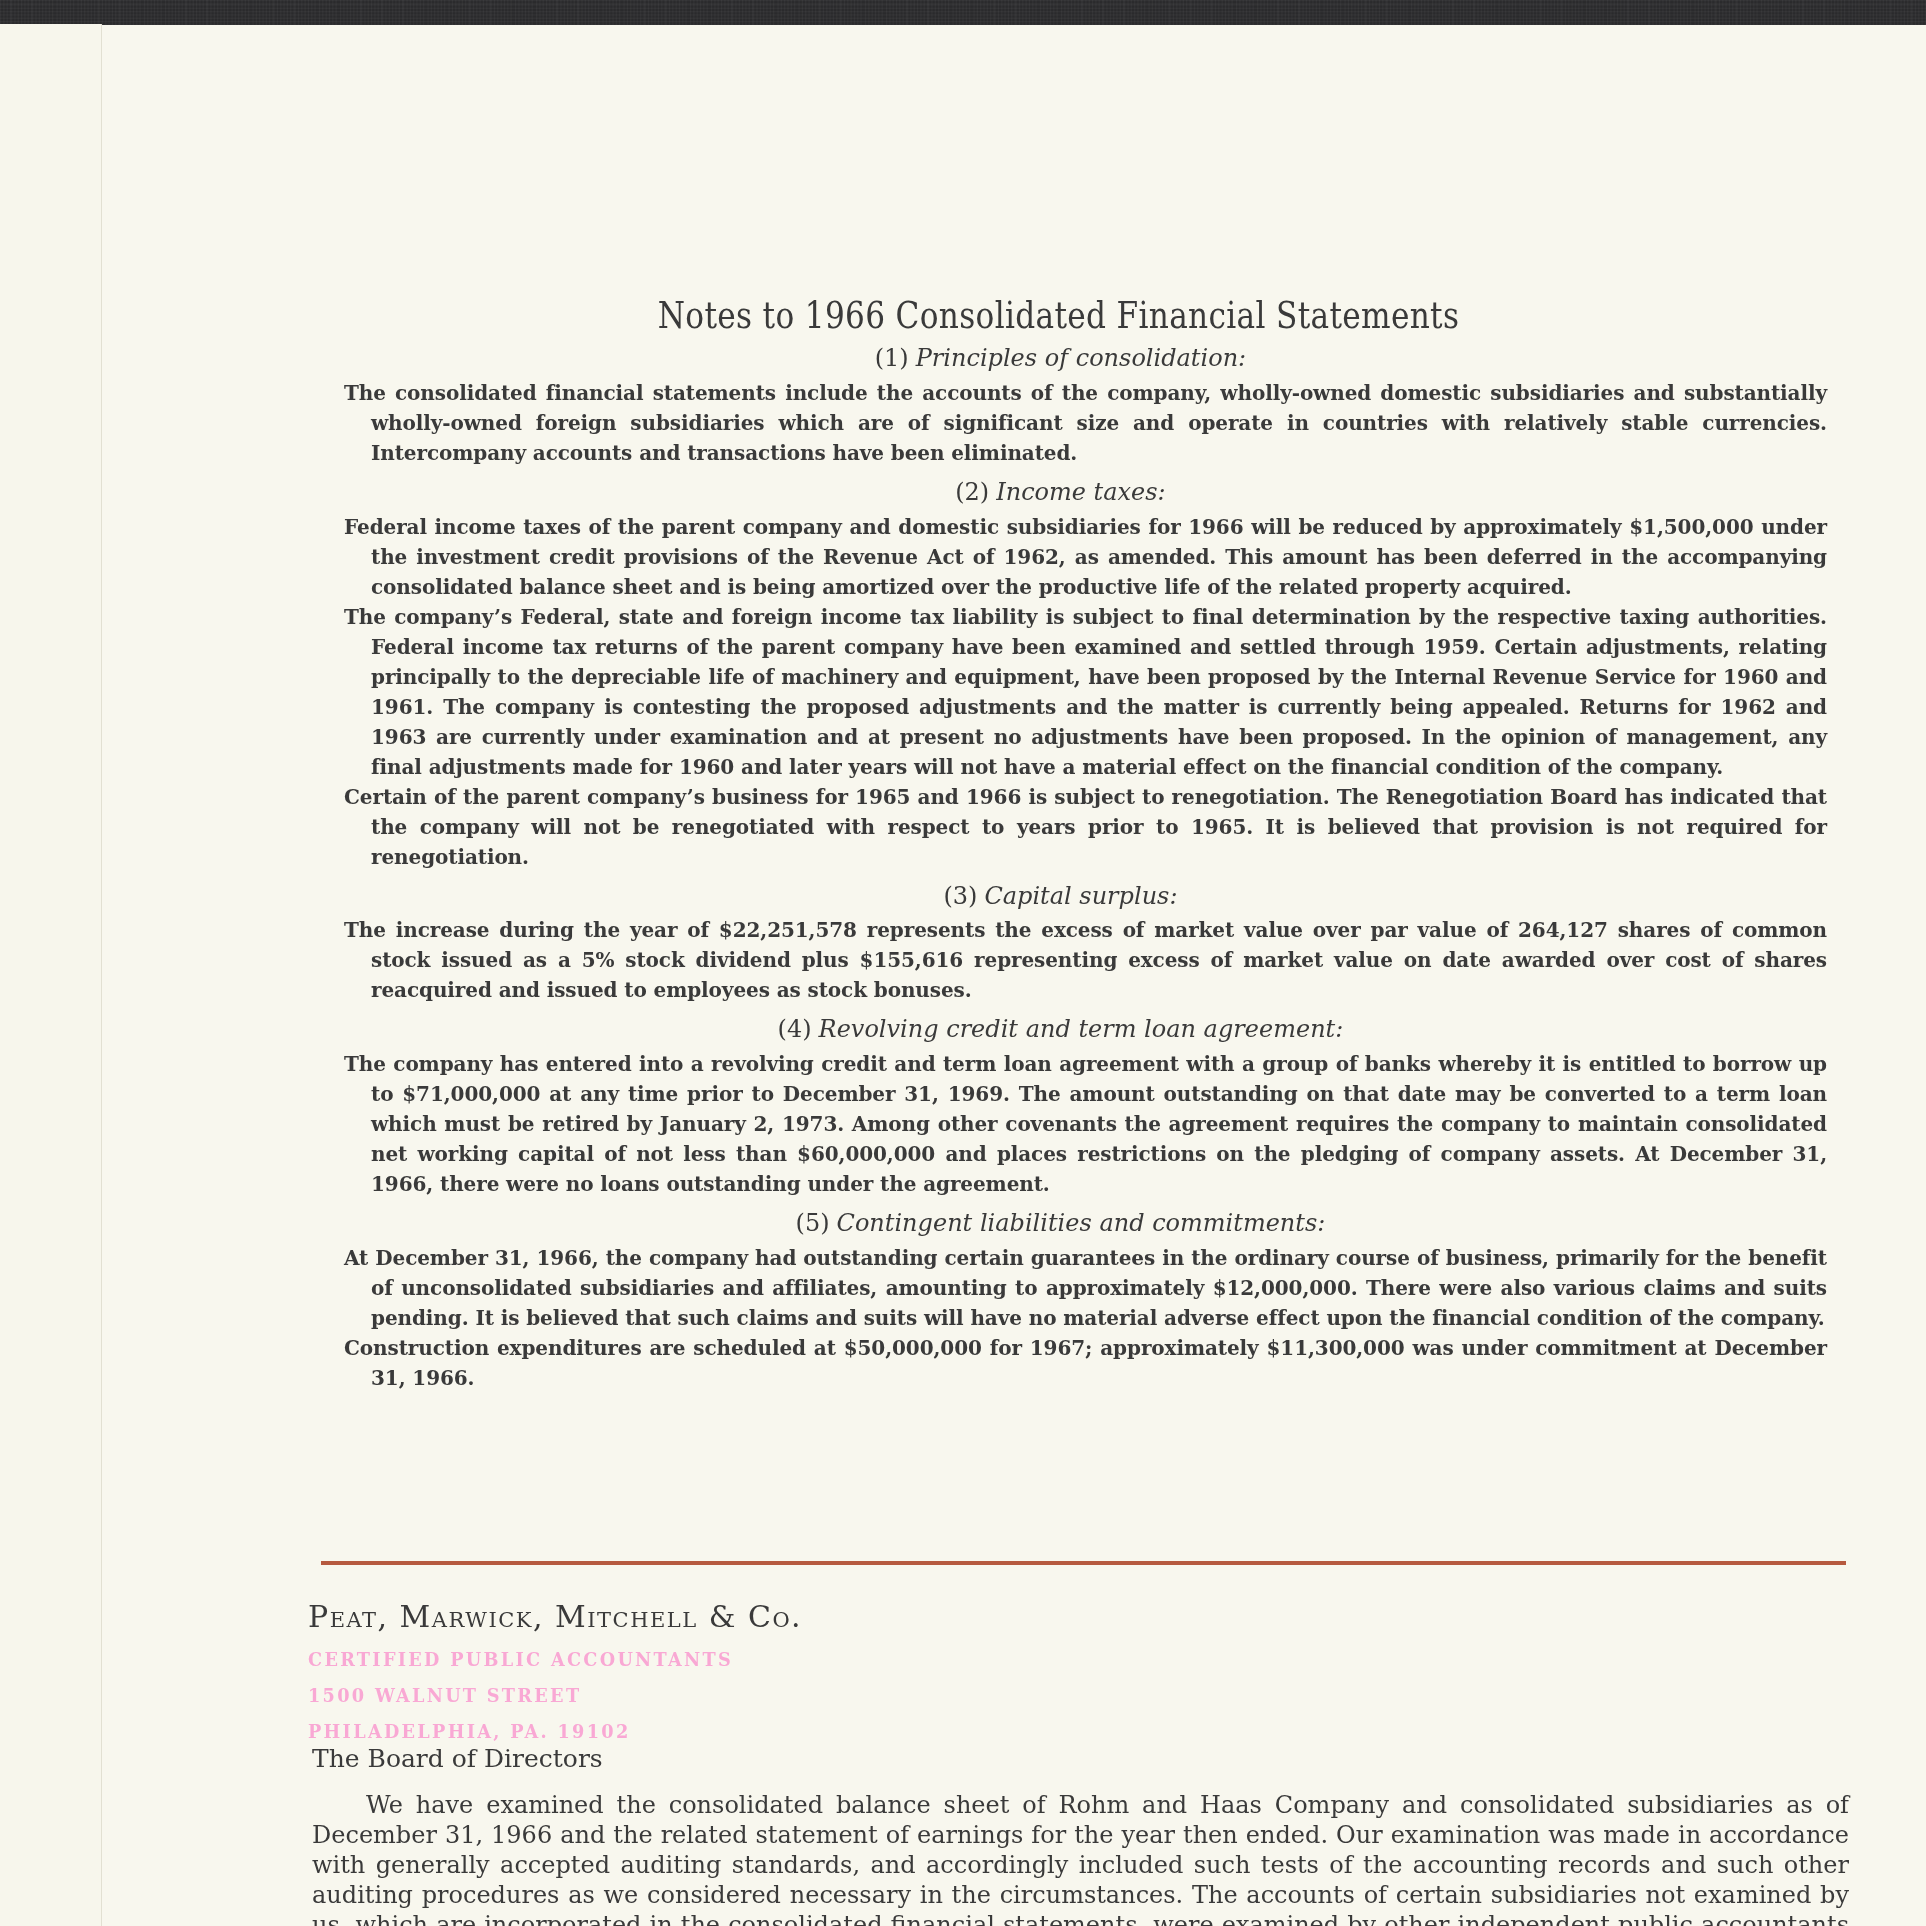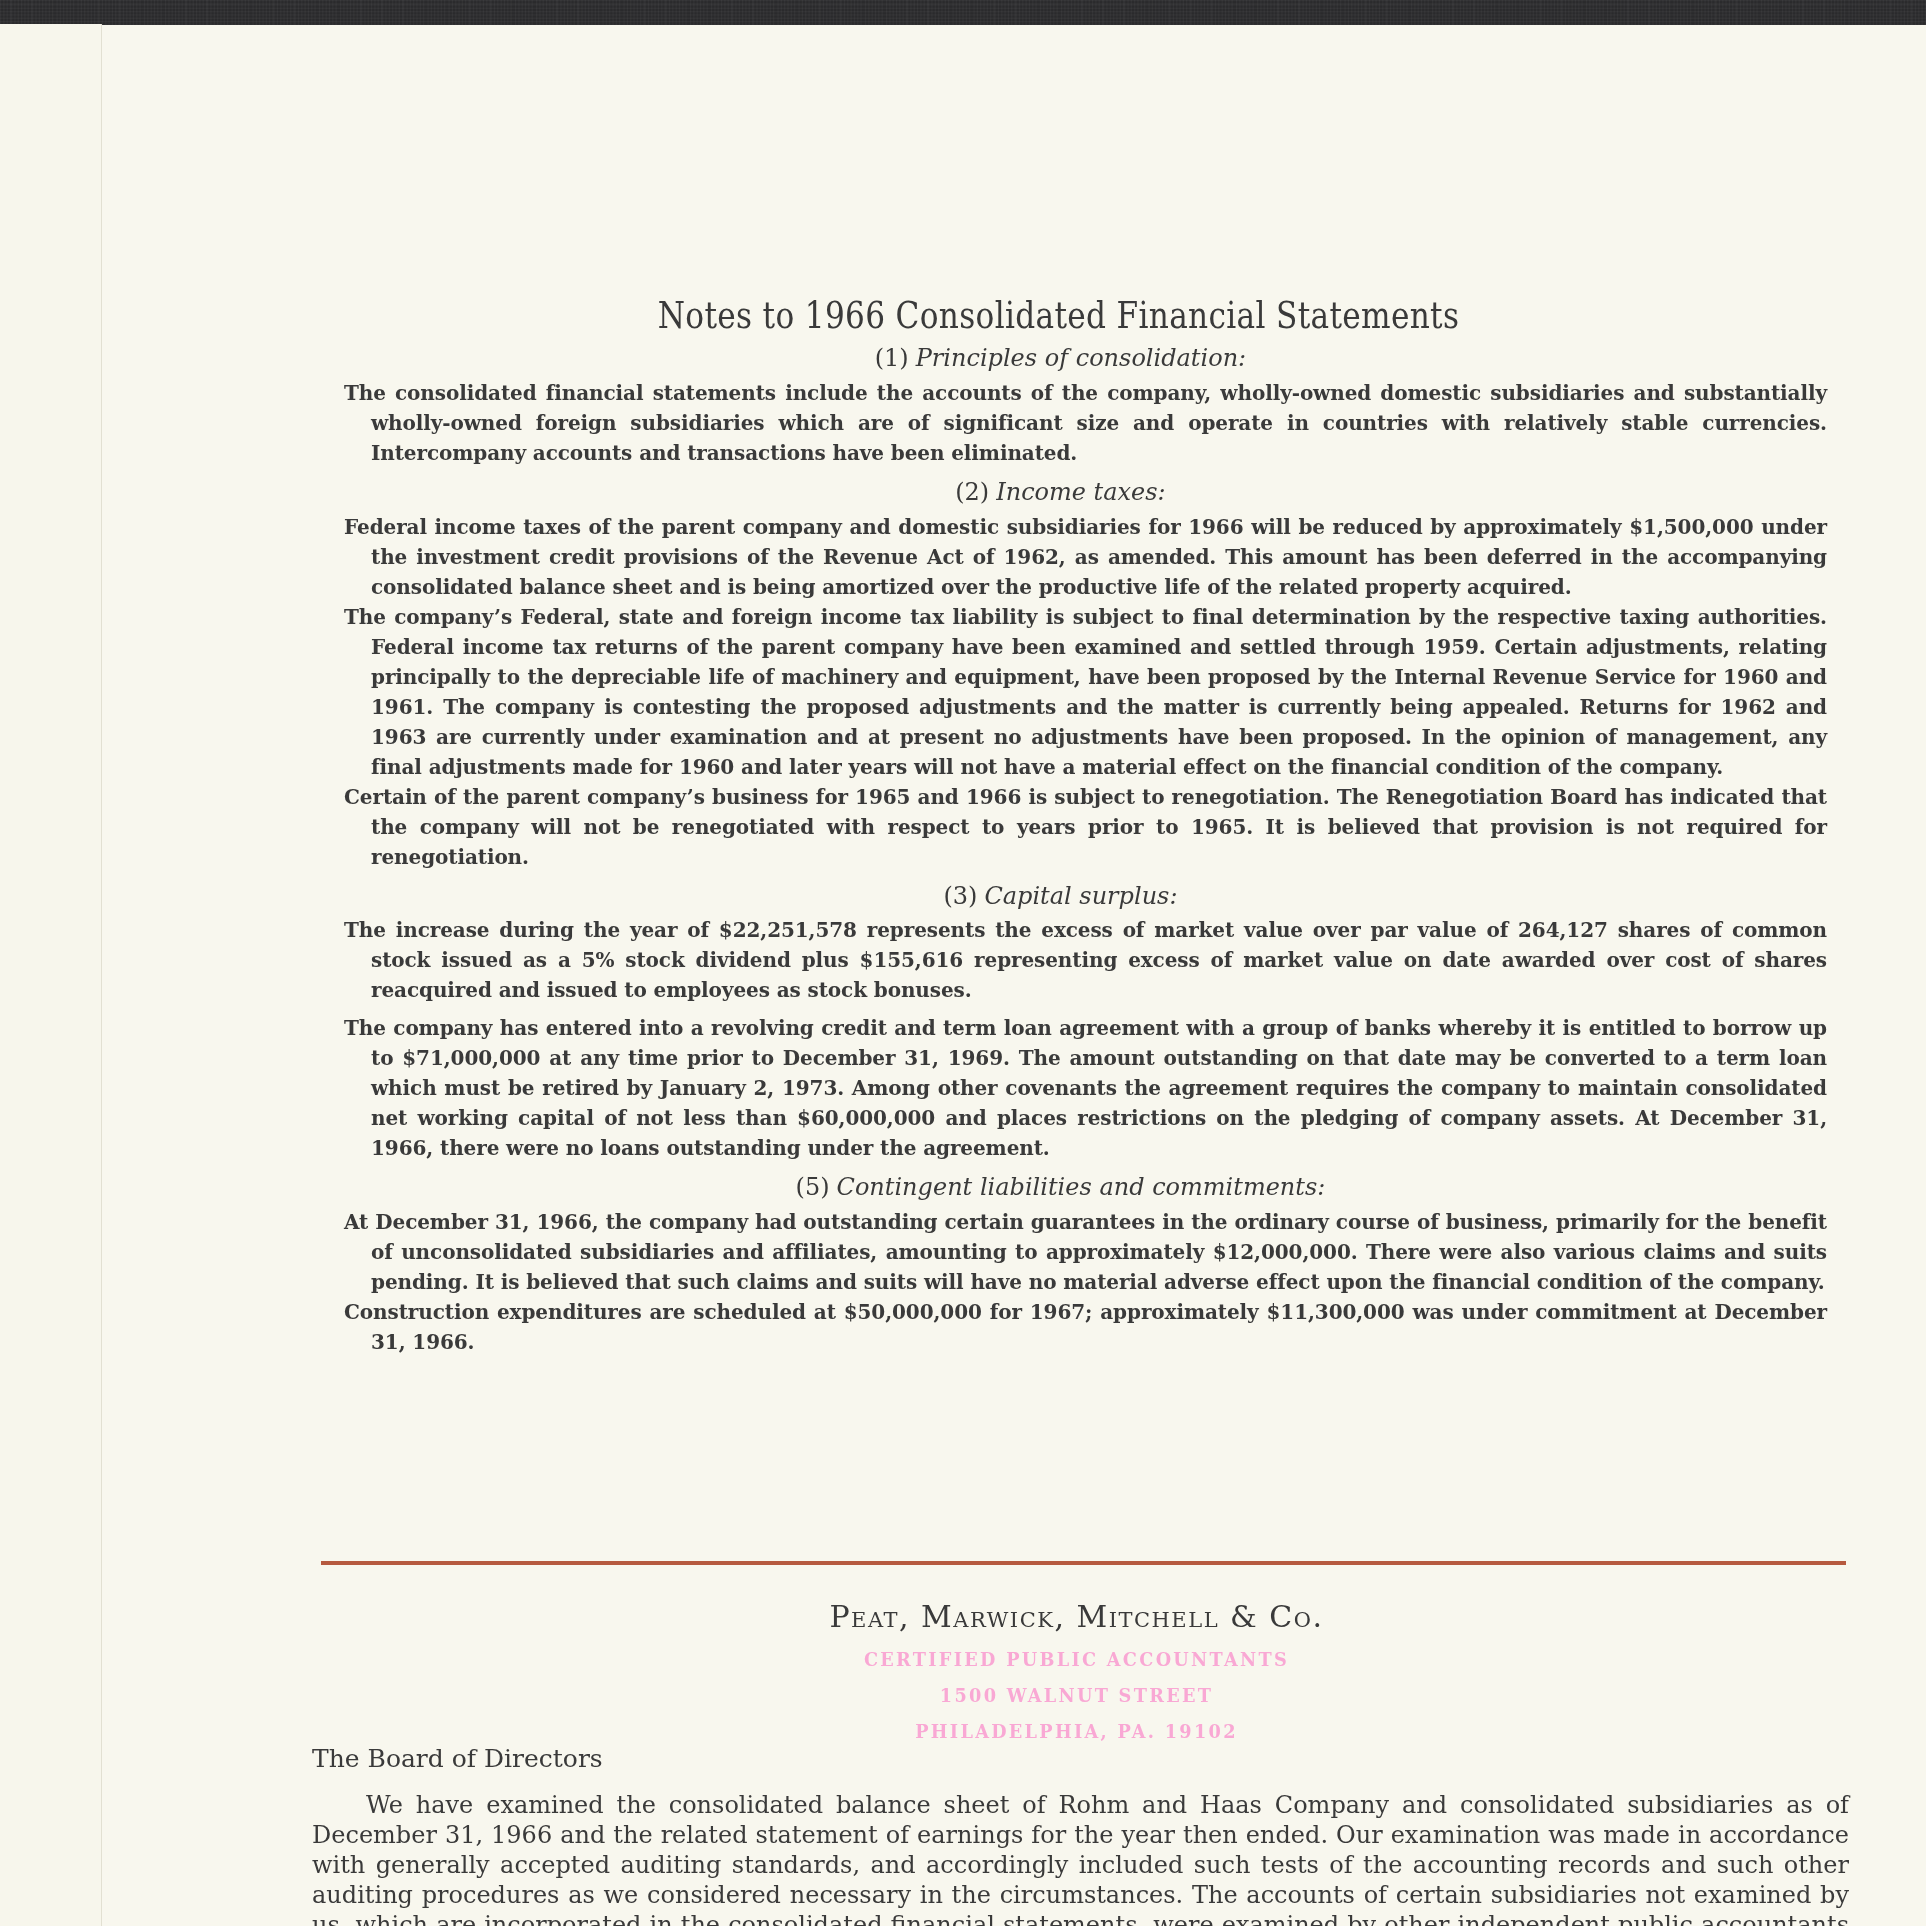--- a/index.html
+++ b/index.html
@@ -37,21 +37,21 @@
   .para {
     font-size: 20px; line-height: 30px; text-align: justify;
     padding-left: 54px; text-indent: -27px; margin: 0 0 0 27px;
     letter-spacing: -0.1px;
     font-weight: bold;
   }
   .rule {
     position: absolute; left: 321px; top: 1561px; width: 1525px; height: 3.5px;
     background: #b65a3f;
   }
-  .firm { position: absolute; left: 308px; top: 1599px; width: 1537px; text-align: center; }
+  .firm { position: absolute; left: 308px; top: 1599px; width: 1537px; }
   .firm-name { font-size: 30px; font-variant: small-caps; letter-spacing: 1.5px; margin-bottom: 15.4px; }
   .firm-line { font-size: 17.7px; letter-spacing: 2.3px; font-weight: bold; margin-bottom: 14.6px; color:#f9a8d4; }
   .letter { position: absolute; left: 312px; top: 1743px; width: 1537px; }
   .addr { font-size: 25px; line-height: 32px; }
   .letter-para {
     font-size: 24px; line-height: 30px; text-align: justify; text-indent: 54px;
     margin-top: 15.4px;
   }
 </style>
 </head>
@@ -74,20 +74,21 @@
     <p class="para">The company’s Federal, state and foreign income tax liability is subject to final determination by the respective taxing authorities. Federal income tax returns of the parent company have been examined and settled through 1959. Certain adjustments, relating principally to the depreciable life of machinery and equipment, have been proposed by the Internal Revenue Service for 1960 and 1961. The company is contesting the proposed adjustments and the matter is currently being appealed. Returns for 1962 and 1963 are currently under examination and at present no adjustments have been proposed. In the opinion of management, any final adjustments made for 1960 and later years will not have a material effect on the financial condition of the company.</p>
     <p class="para">Certain of the parent company’s business for 1965 and 1966 is subject to renegotiation. The Renegotiation Board has indicated that the company will not be renegotiated with respect to years prior to 1965. It is believed that provision is not required for renegotiation.</p>
   </div>
 
   <div class="note">
     <div class="note-heading"><span class="note-num">(3)</span><span>Capital surplus:</span></div>
     <p class="para">The increase during the year of $22,251,578 represents the excess of market value over par value of 264,127 shares of common stock issued as a 5% stock dividend plus $155,616 representing excess of market value on date awarded over cost of shares reacquired and issued to employees as stock bonuses.</p>
   </div>
 
   <div class="note">
+    <div class="note-heading"><span class="note-num">(4)</span><span>Revolving credit and term loan agreement:</span></div>
     <p class="para">The company has entered into a revolving credit and term loan agreement with a group of banks whereby it is entitled to borrow up to $71,000,000 at any time prior to December 31, 1969. The amount outstanding on that date may be converted to a term loan which must be retired by January 2, 1973. Among other covenants the agreement requires the company to maintain consolidated net working capital of not less than $60,000,000 and places restrictions on the pledging of company assets. At December 31, 1966, there were no loans outstanding under the agreement.</p>
   </div>
 
   <div class="note">
     <div class="note-heading"><span class="note-num">(5)</span><span>Contingent liabilities and commitments:</span></div>
     <p class="para">At December 31, 1966, the company had outstanding certain guarantees in the ordinary course of business, primarily for the benefit of unconsolidated subsidiaries and affiliates, amounting to approximately $12,000,000. There were also various claims and suits pending. It is believed that such claims and suits will have no material adverse effect upon the financial condition of the company.</p>
     <p class="para">Construction expenditures are scheduled at $50,000,000 for 1967; approximately $11,300,000 was under commitment at December 31, 1966.</p>
   </div>
 </div>
 

